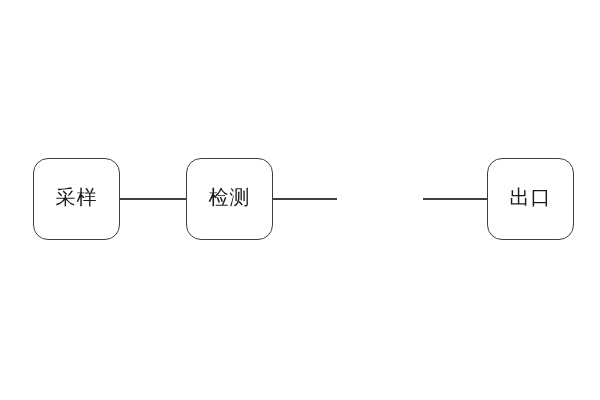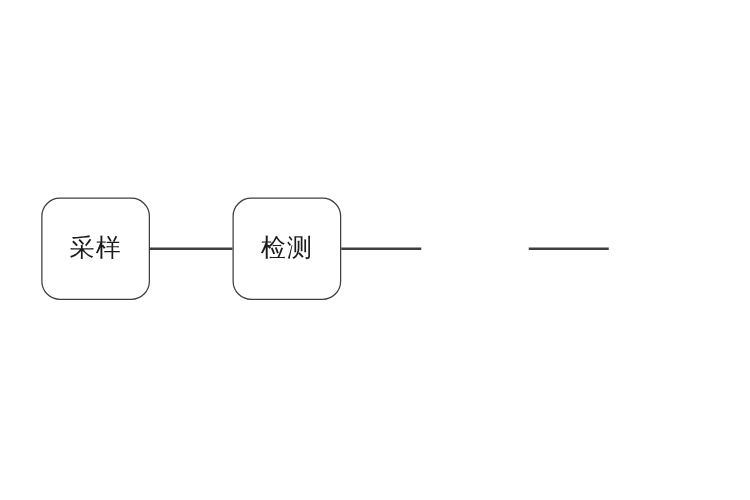--- a/index.html
+++ b/index.html
@@ -5,21 +5,21 @@
   html, body {
     margin: 0;
     padding: 0;
     background: #ffffff;
   }
   .canvas {
     position: relative;
     width: 600px;
     height: 400px;
     background: #ffffff;
-    font-family: Liberation Sans, sans-serif;
+    font-family: Liberation Mono, monospace;
     overflow: hidden;
     text-align: right;
   }
   .flow-node {
     position: absolute;
     top: 158px;
     width: 87px;
     height: 82px;
     box-sizing: border-box;
     border: 1.5px solid #3f3f3f;
@@ -63,14 +63,17 @@
 
   <div class="flow-node pos-2">
     <span class="node-label">检测</span>
   </div>
 
   <div class="connector conn-2"></div>
 
 
   <div class="connector conn-3"></div>
 
+  <div class="flow-node pos-4">
+    <span class="node-label">出口</span>
+  </div>
 
 </div>
 
 </body></html>

